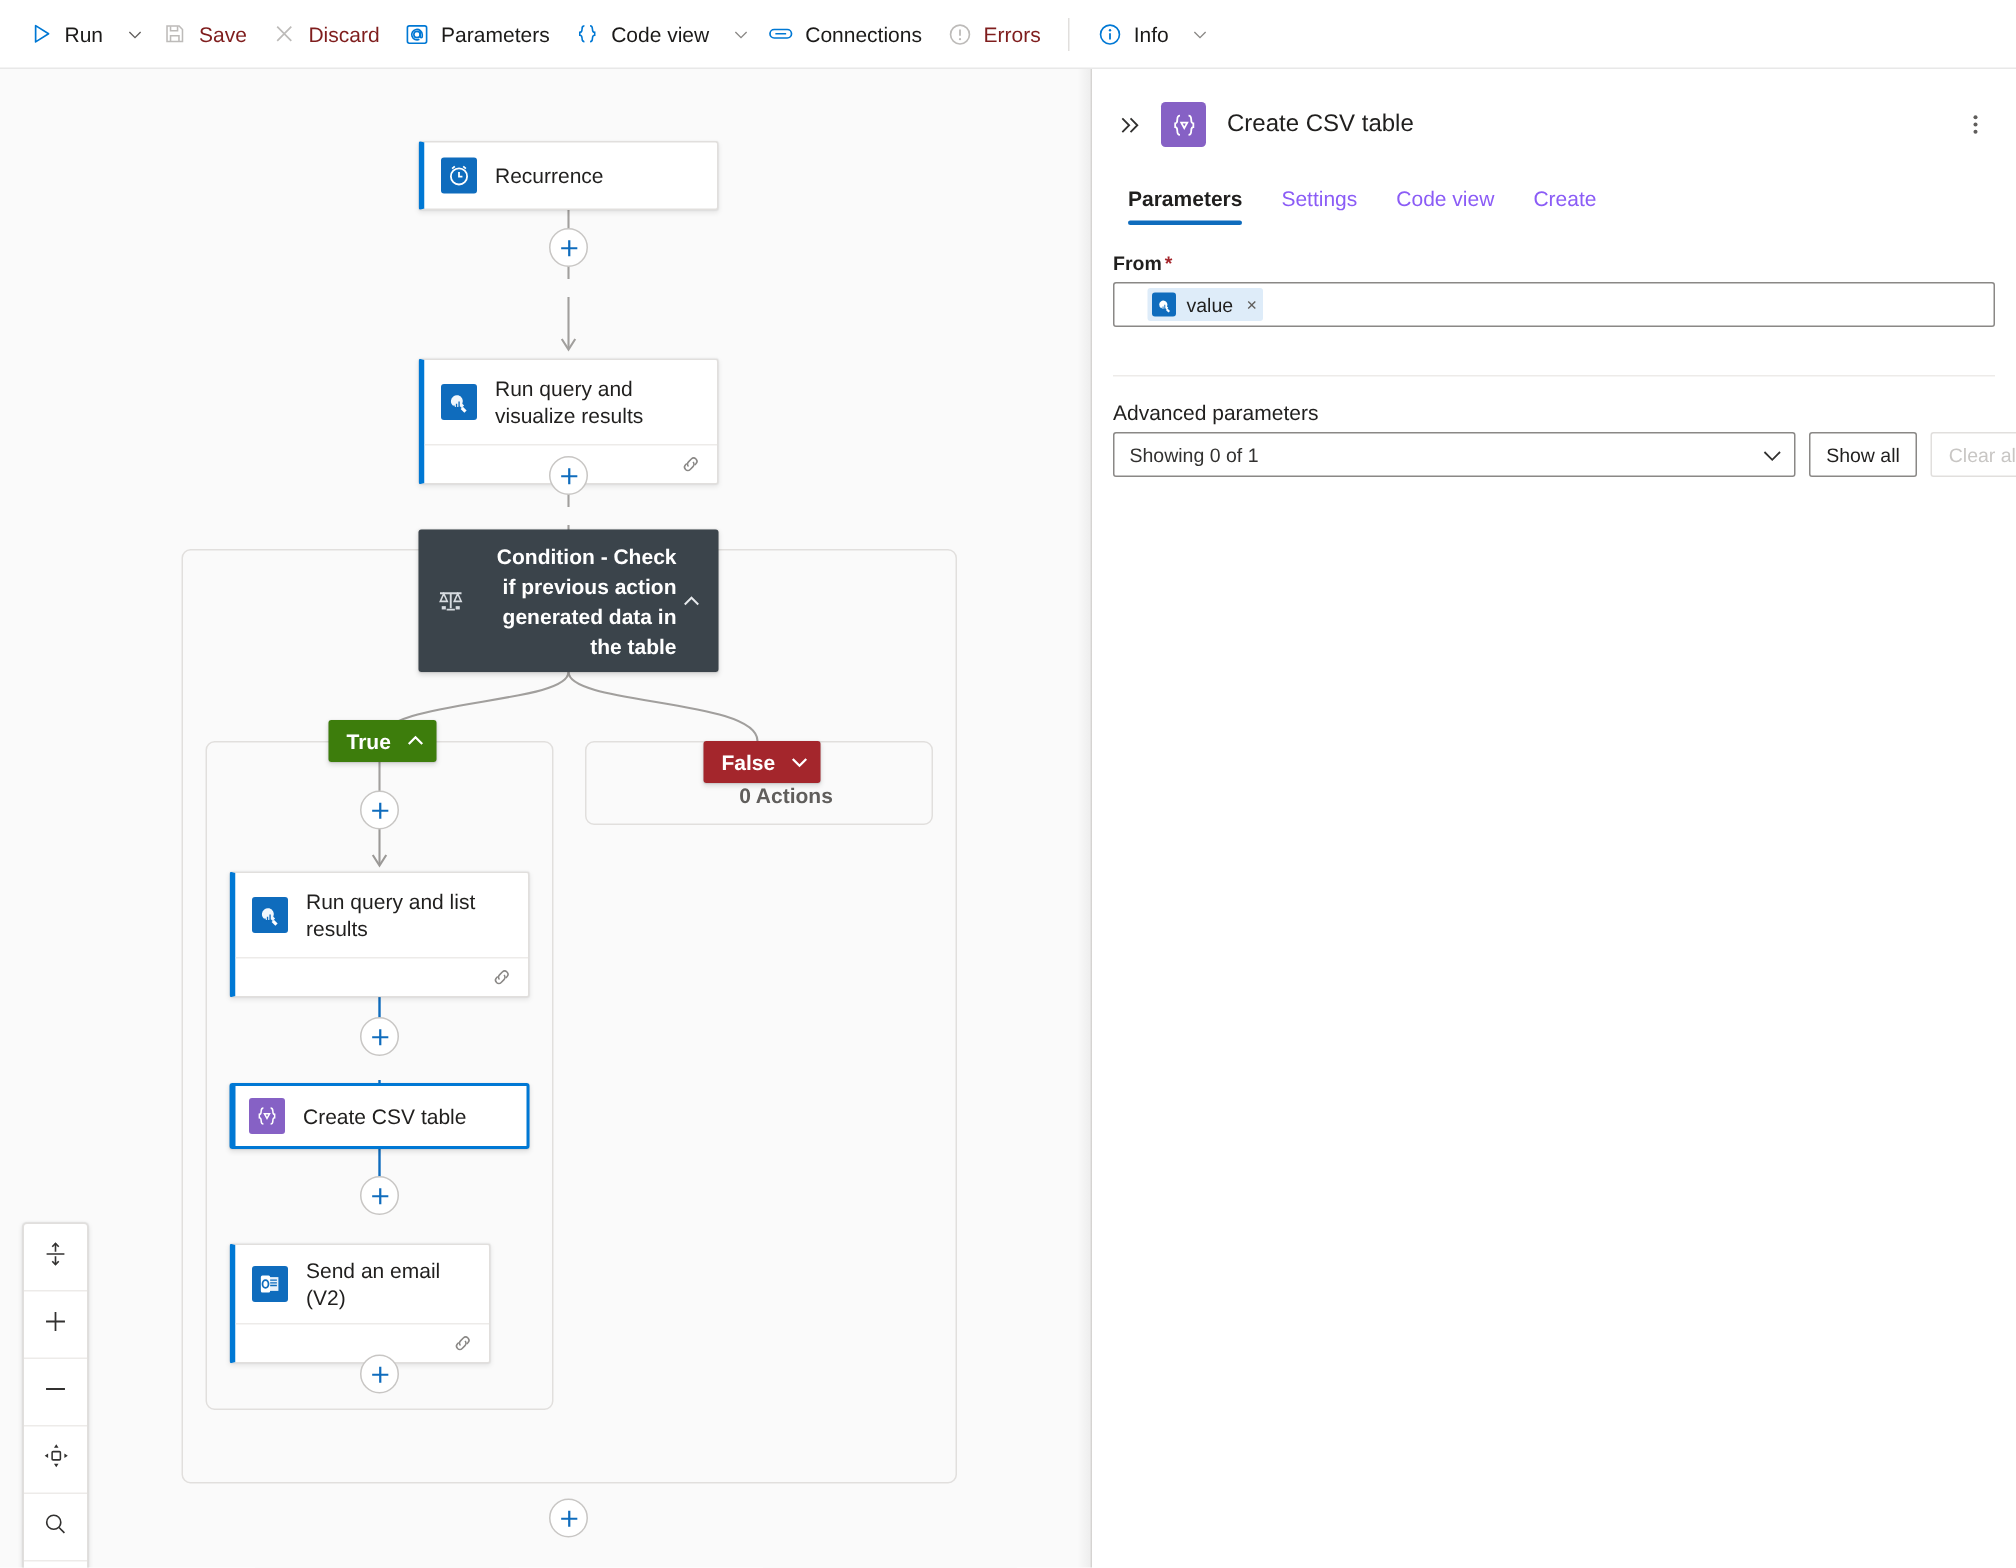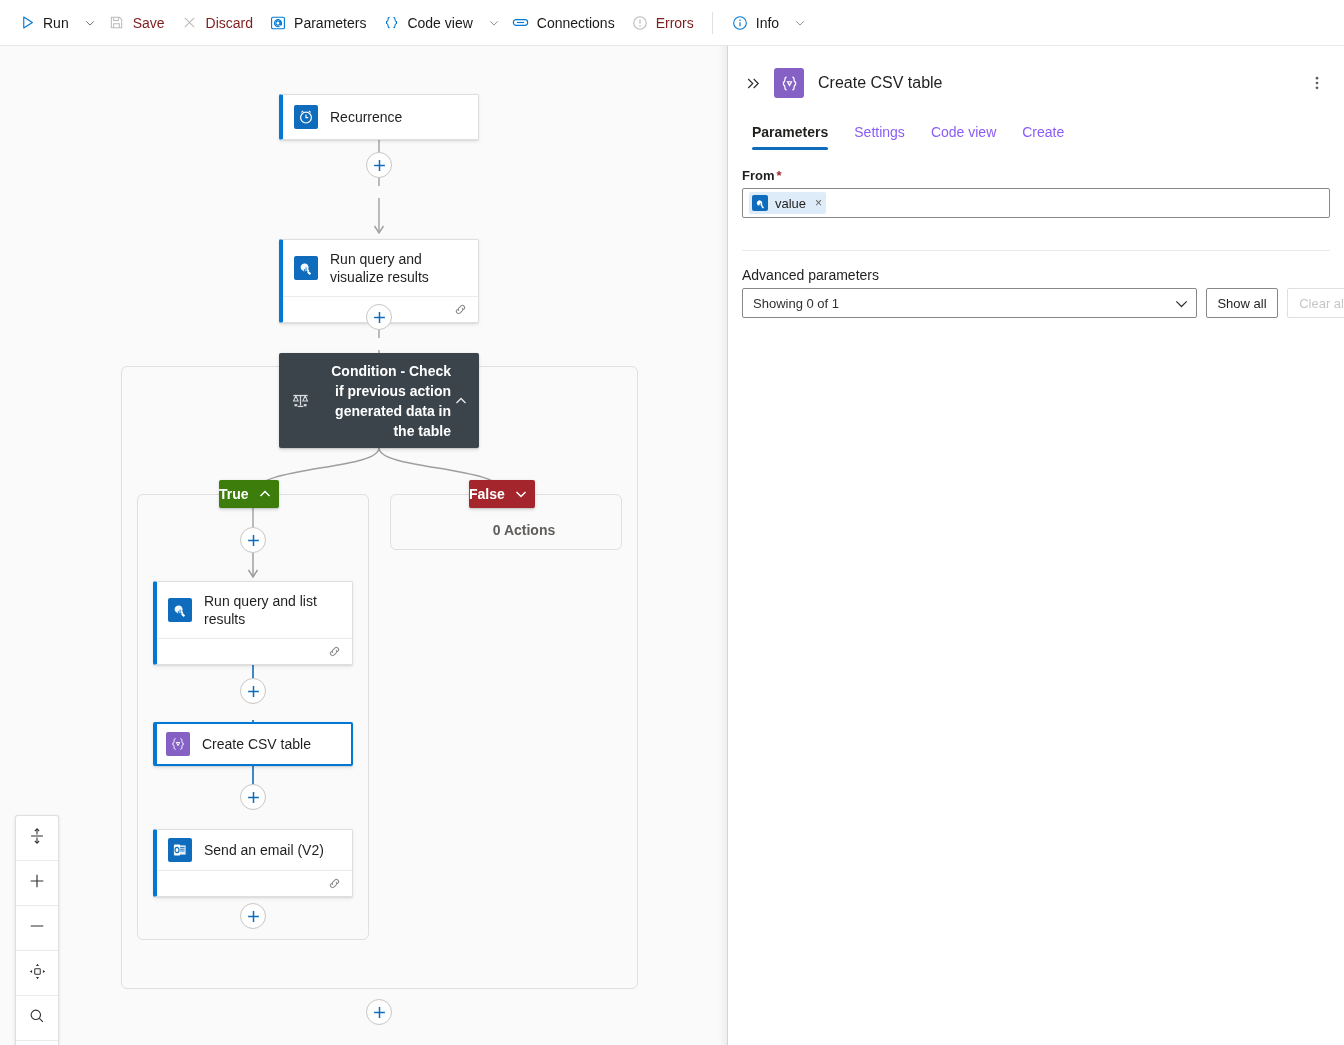--- a/index.html
+++ b/index.html
@@ -120,21 +120,21 @@
     flex: 1 1 auto;
     color: #ffffff; font-size: 14px; font-weight: 600; line-height: 20px;
   }
   .cond-chev { flex: 0 0 auto; width: 20px; color: #e6e9ec; display: flex; align-items: center; justify-content: center; }
 
   
   .pill {
     position: absolute;
     height: 28px;
     display: flex; align-items: center;
-    padding: 0 8px 0 0;
+    padding: 0 8px 0 12px;
     border-radius: 2px;
     color: #ffffff; font-size: 14px; font-weight: 700;
     box-shadow: 0 1.6px 3.6px rgba(0,0,0,.13), 0 .3px .9px rgba(0,0,0,.10);
   }
   .pill .pchev { margin-left: 10px; display: flex; align-items: center; }
   .pill-true { background: #3d7d0c; }
   .pill-false { background: #a4262c; }
 
   .zero-actions {
     position: absolute;
@@ -228,21 +228,21 @@
     font-size: 13px; font-weight: 700; color: #201f1e;
     margin-bottom: 5px;
   }
   .req { color: #a4262c; font-weight: 700; margin-left: 2px; }
   .token-box {
     height: 30px;
     border: 1px solid #8a8886;
     border-radius: 2px;
     background: #ffffff;
     display: flex; align-items: center;
-    padding: 0 6px;
+    padding: 0 22px;
   }
   .token {
     display: inline-flex; align-items: center;
     height: 22px;
     background: #deecf9;
     border-radius: 2px;
     padding: 0 4px 0 3px;
     font-size: 13px; color: #201f1e;
   }
   .token-ico {
@@ -488,21 +488,21 @@
 
     <div class="pill pill-true" style="left:219px; top:434px;">
       <span>True</span>
       <span class="pchev">
         <svg width="12" height="12" viewBox="0 0 12 12">
             <path d="M1.5 8L6 3.5 10.5 8" fill="none" stroke="#fff" stroke-width="1.5"></path>
           </svg>
       </span>
     </div>
 
-    <div class="pill pill-false" style="left:469px; top:434px;justify-content:space-between;">
+    <div class="pill pill-false" style="left:469px; top:448px;justify-content:space-between;">
       <span>False</span>
       <span class="pchev">
         <svg width="12" height="12" viewBox="0 0 12 12">
             <path d="M1.5 4L6 8.5 10.5 4" fill="none" stroke="#fff" stroke-width="1.5"></path>
           </svg>
       </span>
     </div>
 
     <div class="zero-actions" style="left:390px; top:476px; width:268px;font-weight:bold;">0 Actions</div>
 
@@ -550,21 +550,21 @@
         <span class="node-title">Create CSV table</span>
       </div>
     </div>
 
     <div class="plus" style="left:240px; top:738px;">
       <svg width="13" height="13" viewBox="0 0 14 14">
           <path d="M7 1.2v11.6M1.2 7h11.6" stroke="#0f6cbd" stroke-width="1.6"></path>
         </svg>
     </div>
 
-    <div class="node" style="left:153px; top:783px; width:200px;">
+    <div class="node" style="left:153px; top:783px; width:174px;">
       <div class="node-head" style="min-height:34px; padding:8px 12px 8px 11px;">
         <span class="node-ico" style="background:#0f6cbd;">
           <svg width="16" height="16" viewBox="0 0 16 16">
             <rect x="6.6" y="3.4" width="7" height="9.2" fill="#fff" opacity=".9"></rect>
             <path d="M7.6 5.4h5M7.6 7.2h5M7.6 9h5" stroke="#0f6cbd" stroke-width=".9"></path>
             <rect x="1.9" y="2.4" width="6.2" height="11.2" rx="1" fill="#fff"></rect>
             <ellipse cx="5" cy="8" rx="2" ry="2.6" fill="none" stroke="#0f6cbd" stroke-width="1.2"></ellipse>
           </svg>
         </span>
         <span class="node-title">Send an email (V2)</span>

